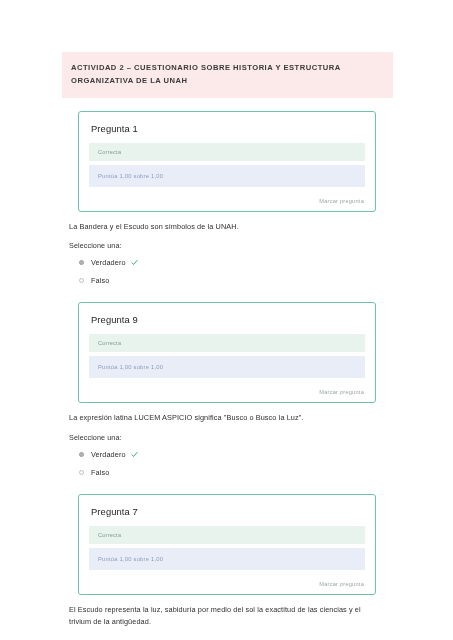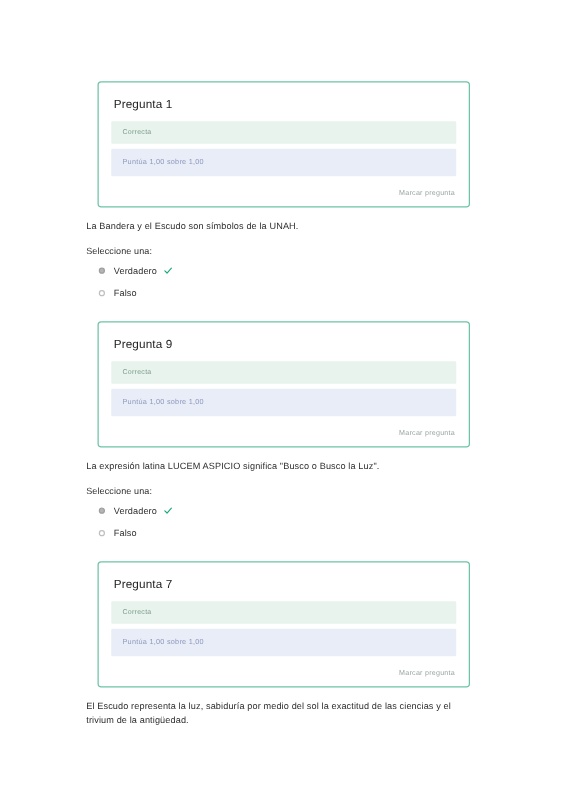--- a/index.html
+++ b/index.html
@@ -163,20 +163,21 @@
     align-items: center;
     line-height: 0;
   }
 </style>
 </head>
 <body>
 
 <div class="page">
 
 
+  <div class="activity-banner">ACTIVIDAD 2 – CUESTIONARIO SOBRE HISTORIA Y ESTRUCTURA ORGANIZATIVA DE LA UNAH</div>
 
   <div class="question-block first">
     <div class="qcard">
       <div class="qcard-title">Pregunta 1</div>
       <div class="state-bar">Correcta</div>
       <div class="grade-bar">Puntúa 1,00 sobre 1,00</div>
       <div class="flag-row">
         <span class="flag-link">Marcar pregunta</span>
       </div>
     </div>

